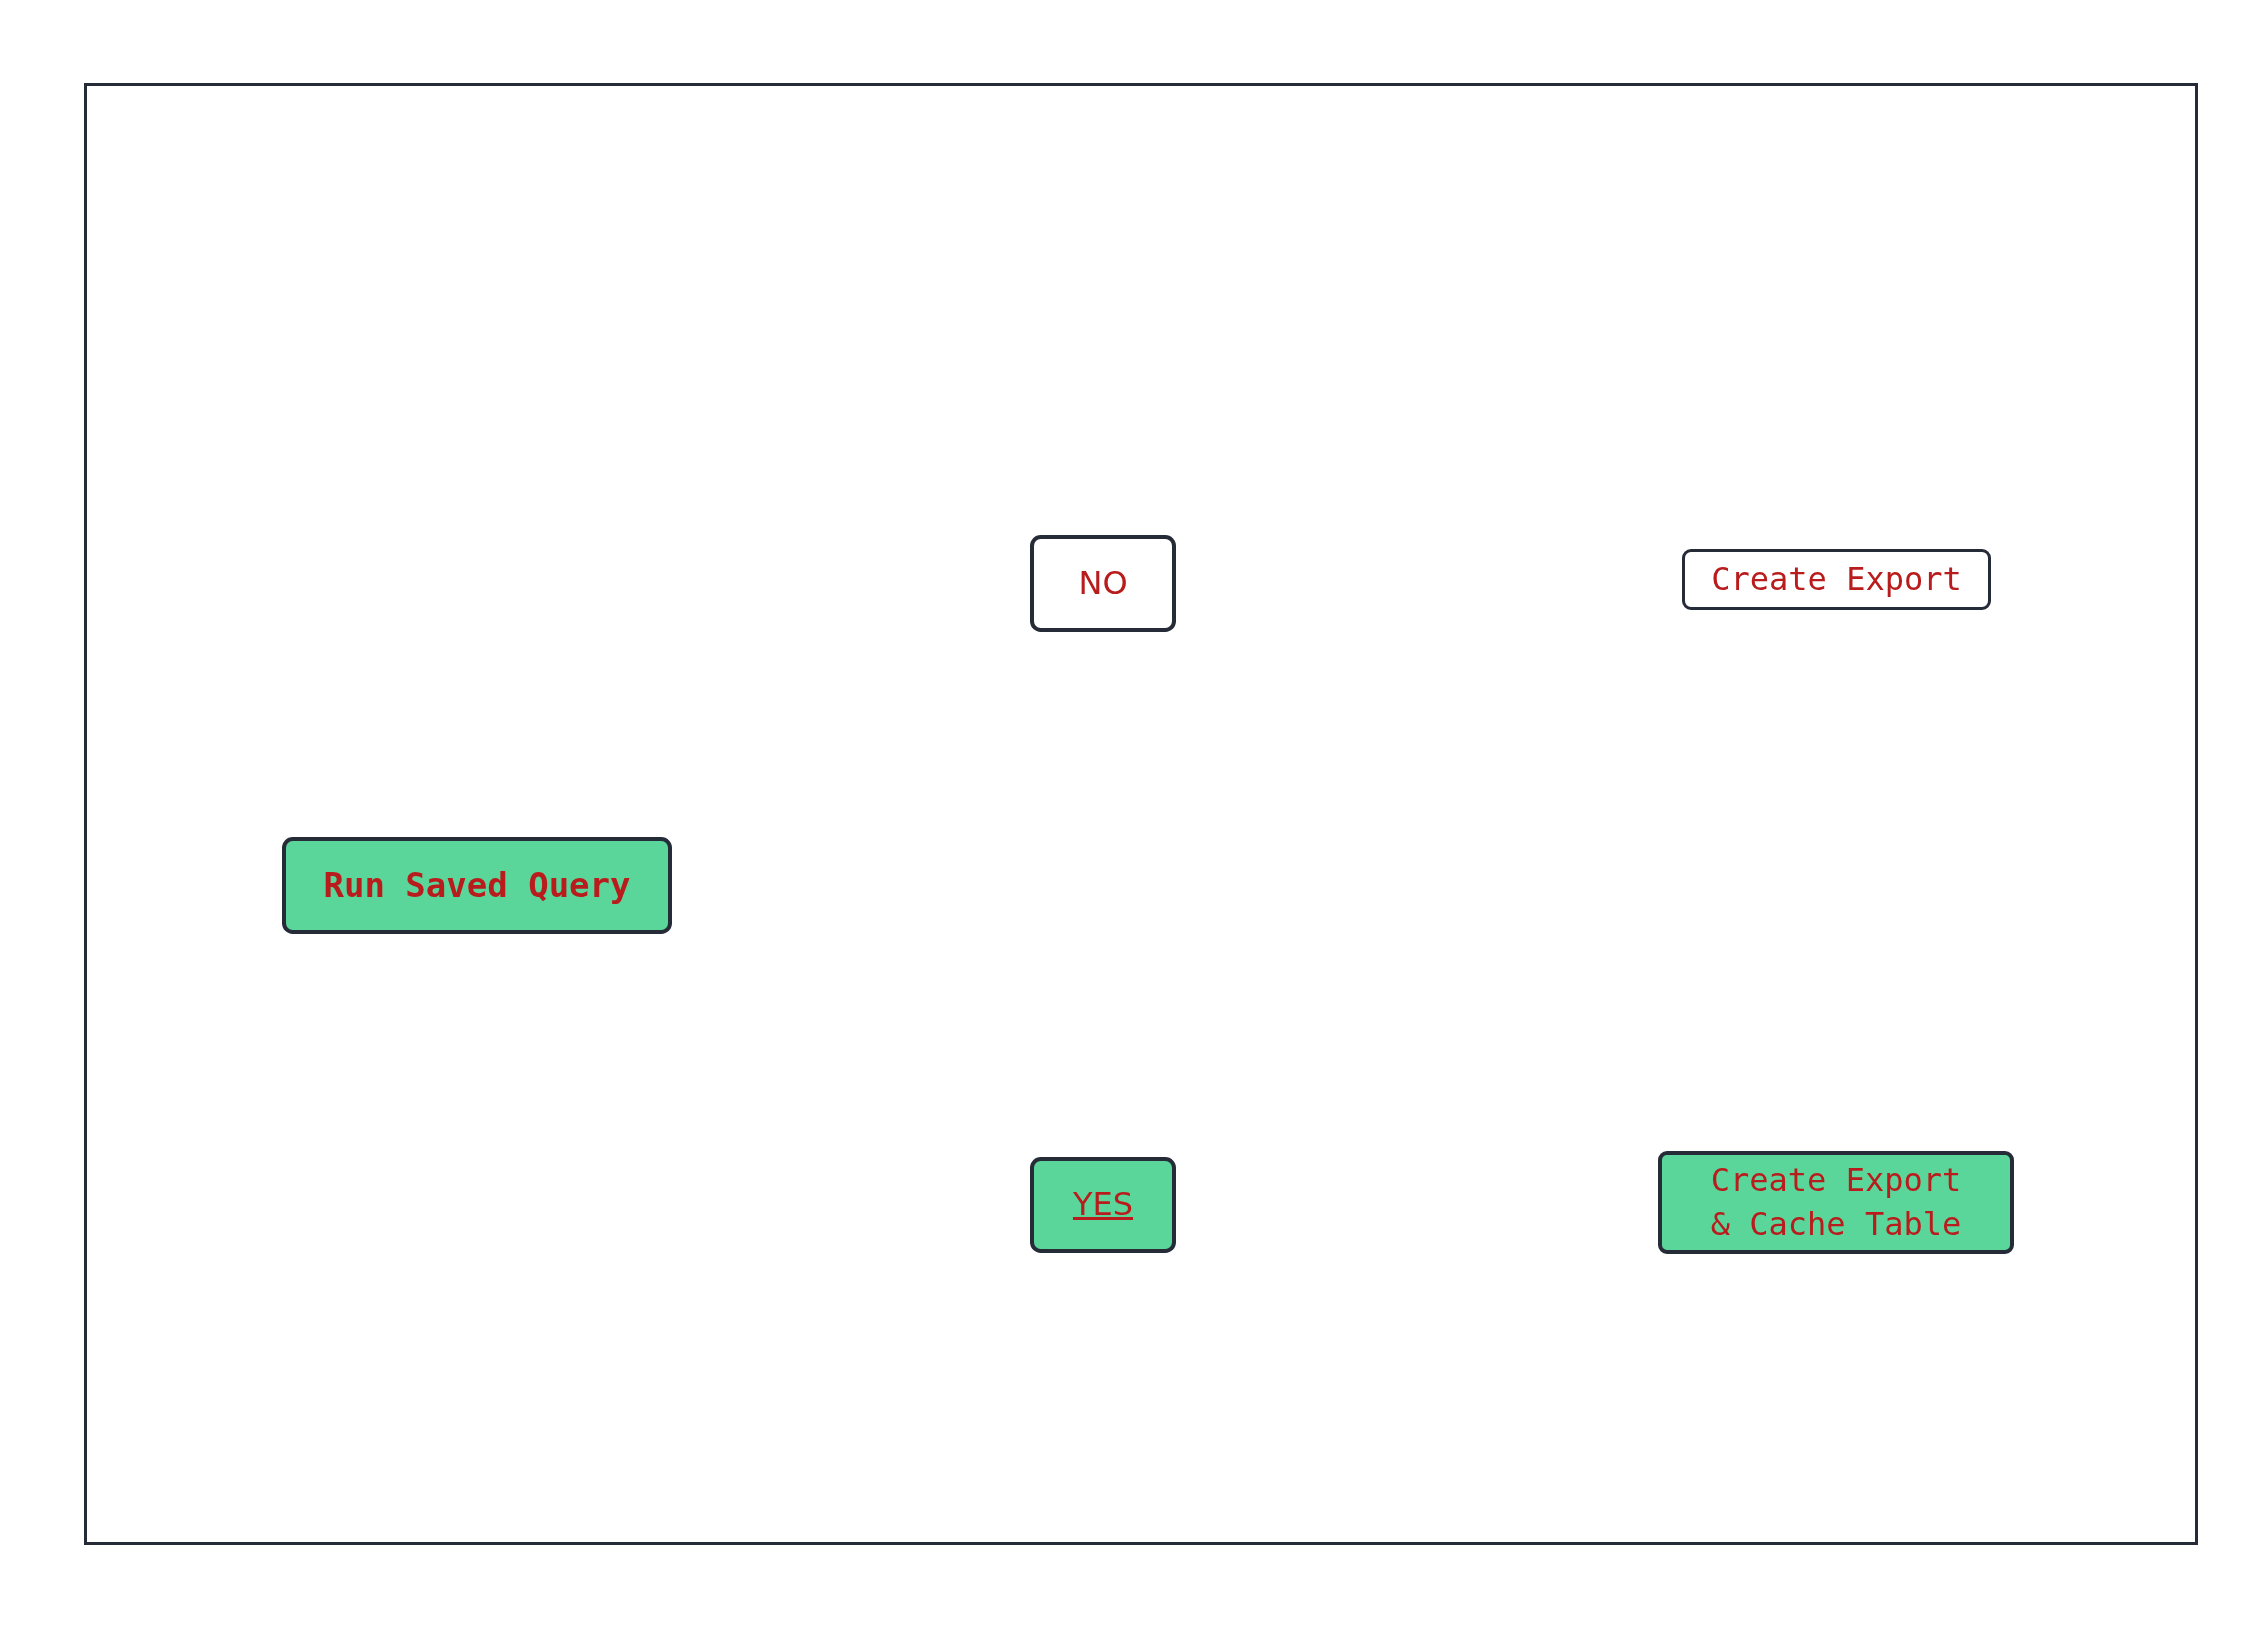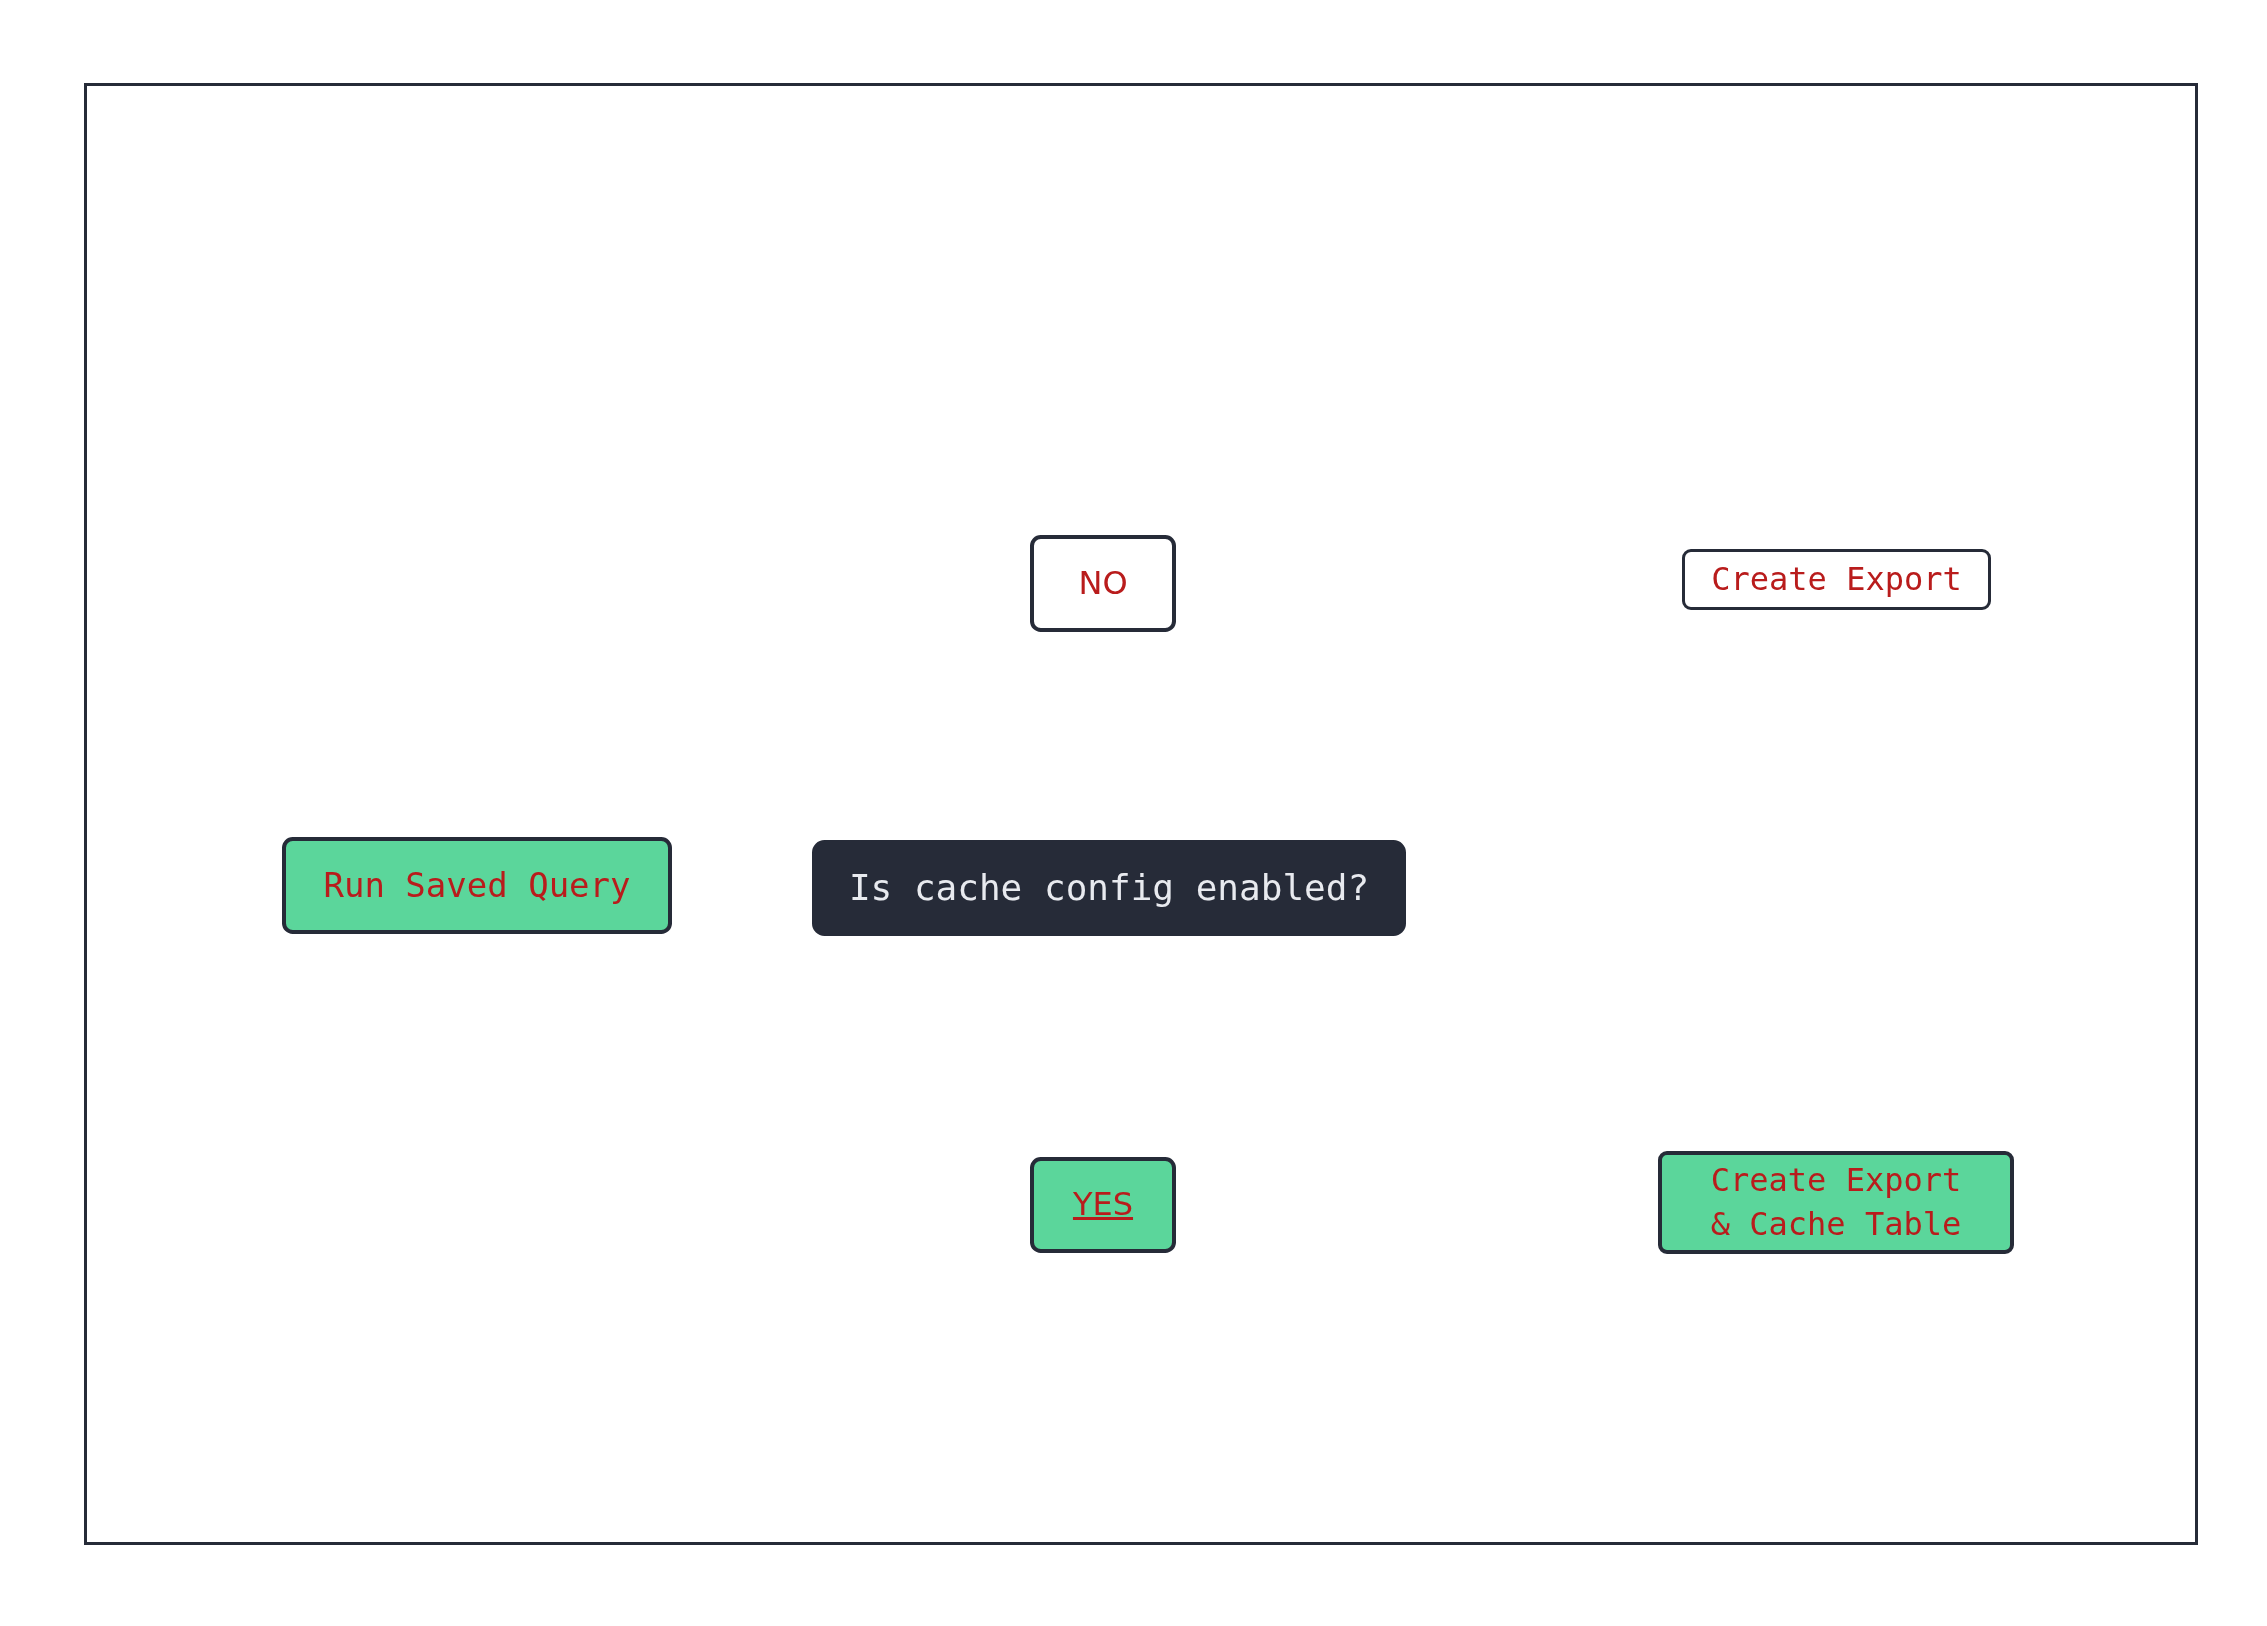--- a/index.html
+++ b/index.html
@@ -100,20 +100,21 @@
     color: #e8eaef;
   }
 
   
   #node-run-saved-query {
     left: 282px;
     top: 837px;
     width: 390px;
     height: 97px;
     font-size: 34px;
+    font-weight: bold;
   }
 
   
   #node-decision {
     left: 812px;
     top: 840px;
     width: 594px;
     height: 96px;
     font-size: 36px;
     border-radius: 12.5px;
@@ -201,21 +202,20 @@
       <ellipse cx="2046" cy="1140" rx="284" ry="85"></ellipse>
     </g>
   </svg>
 
   <div class="diagram-frame">
     <div class="canvas"></div>
   </div>
 
   <div class="node node-green" id="node-run-saved-query">Run Saved Query</div>
 
-  <div class="node node-dark" id="node-decision">Is cache config enabled?</div>
 
   <div class="node node-white" id="node-no">NO</div>
 
   <div class="node node-green" id="node-yes">YES</div>
 
   <div class="node node-white" id="node-create-export">Create Export</div>
 
   <div class="node node-green" id="node-create-export-cache">Create Export
 &amp; Cache Table</div>
 

